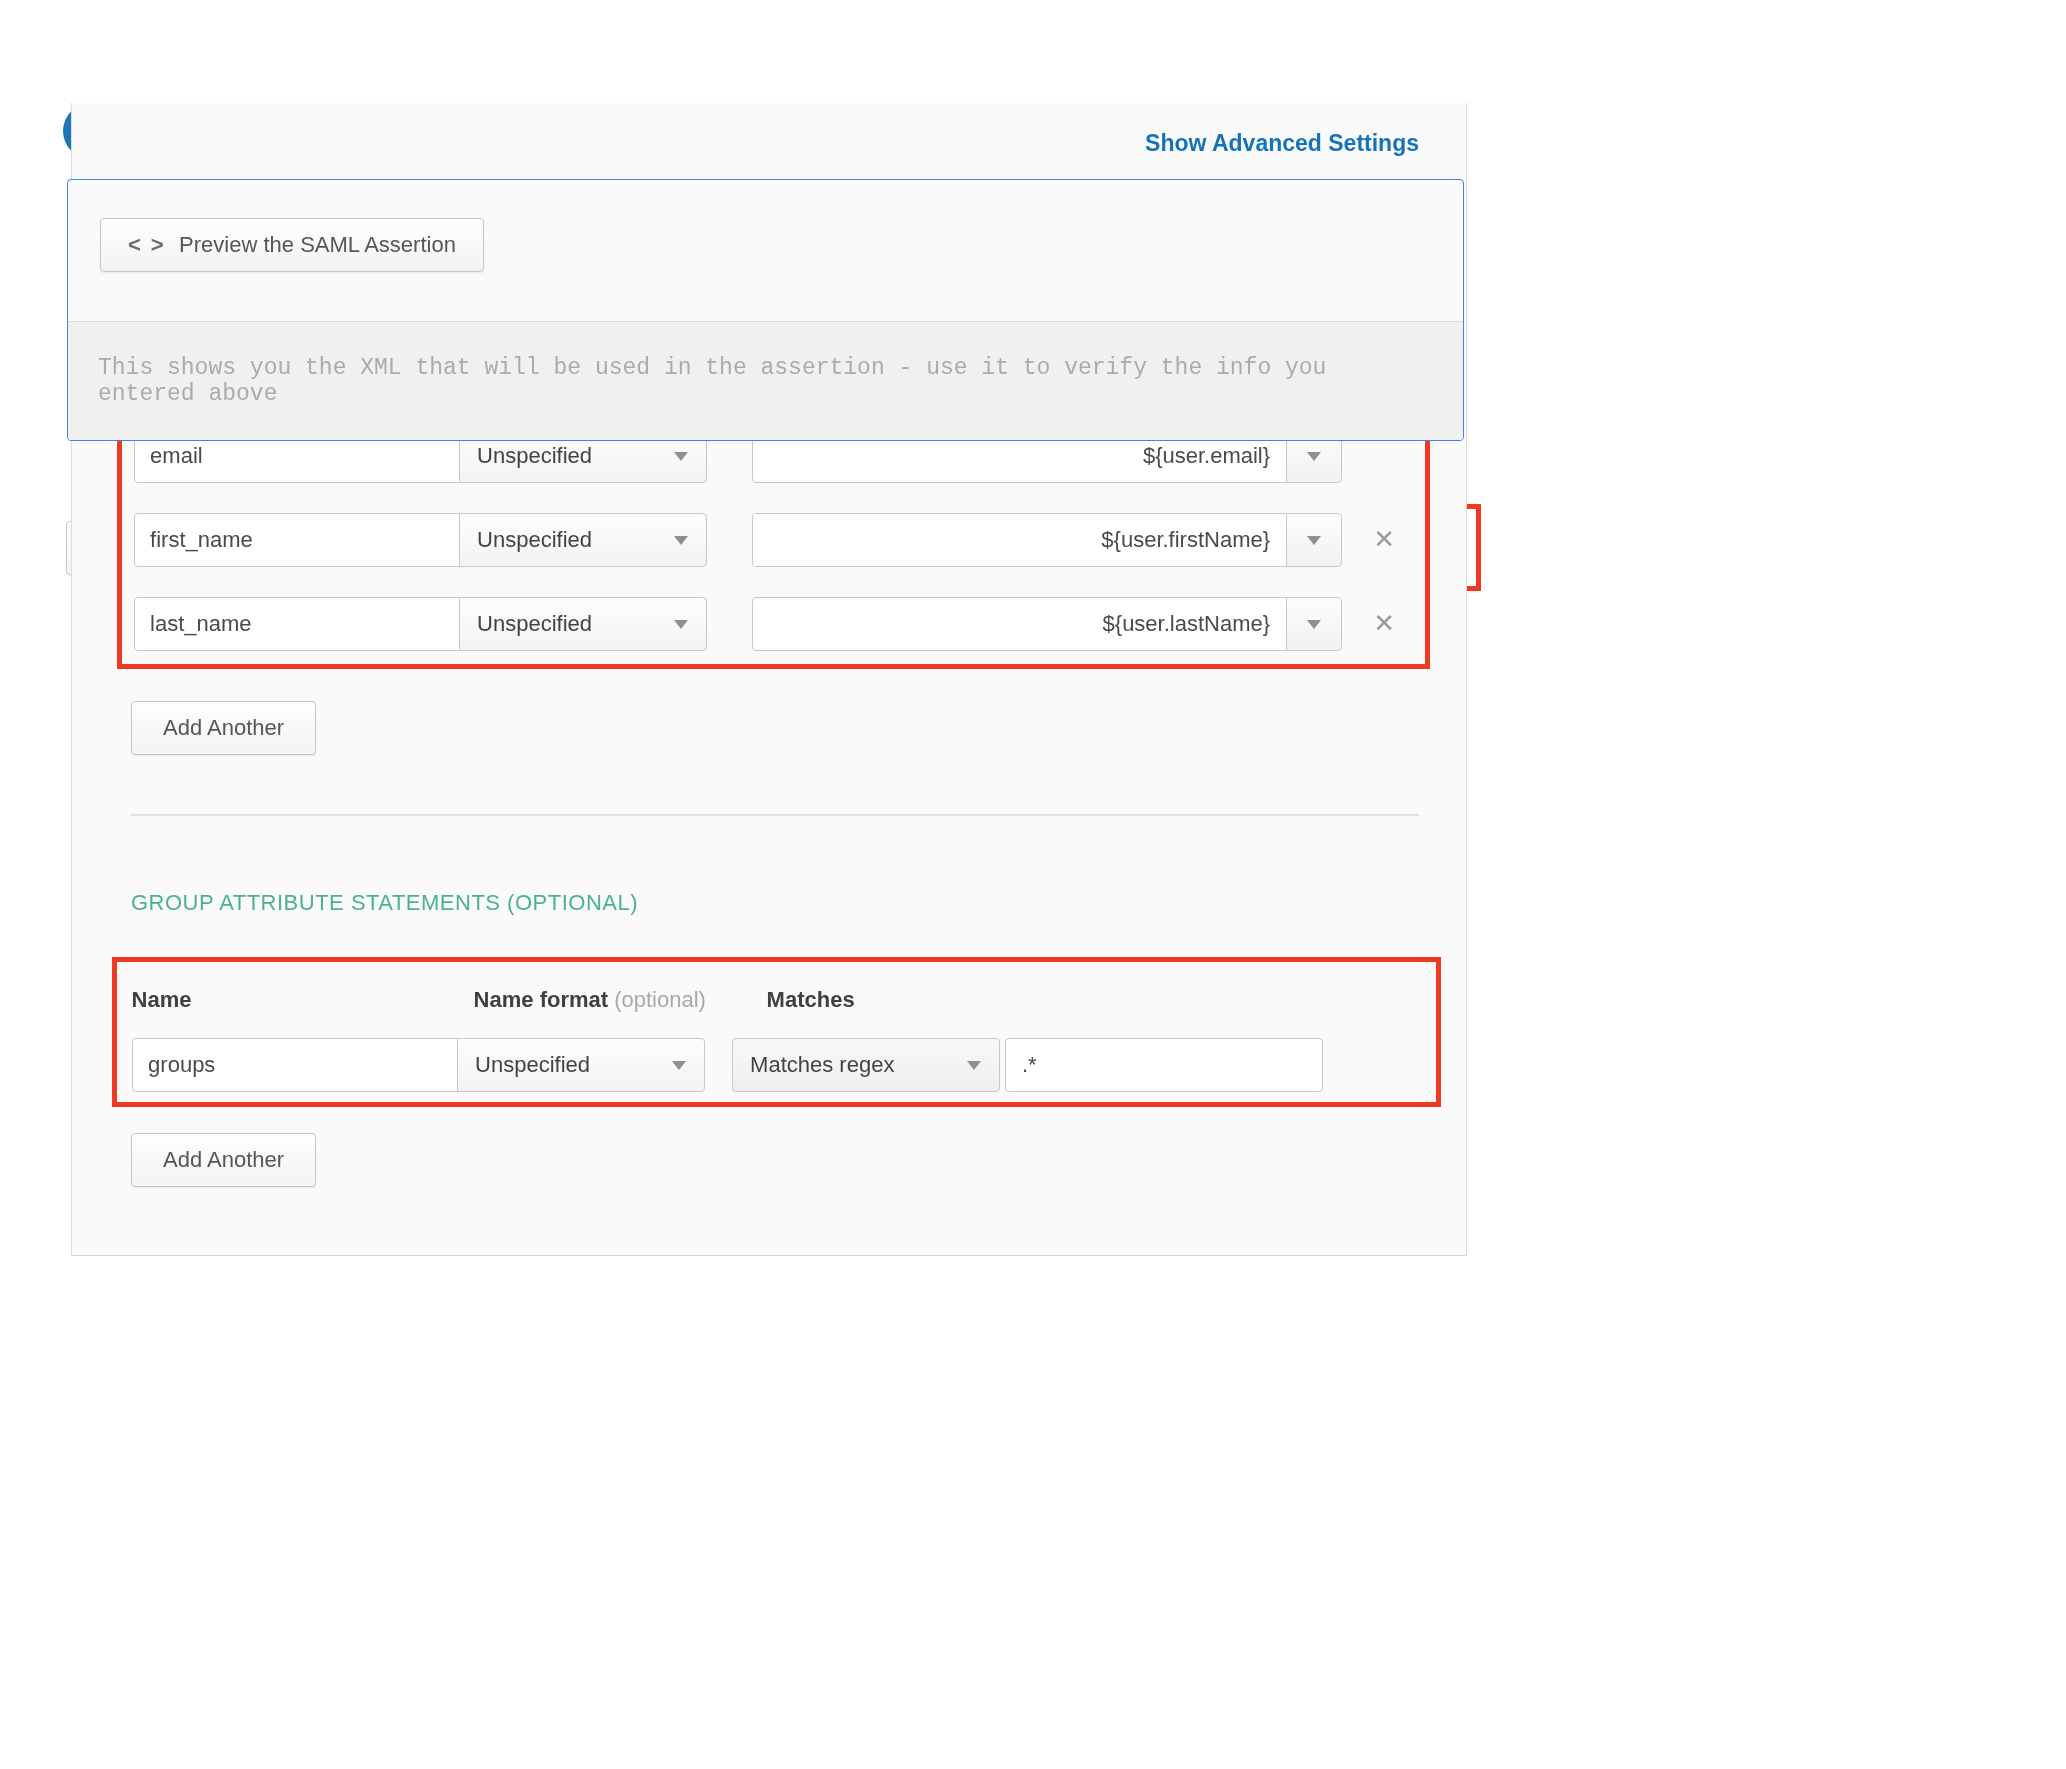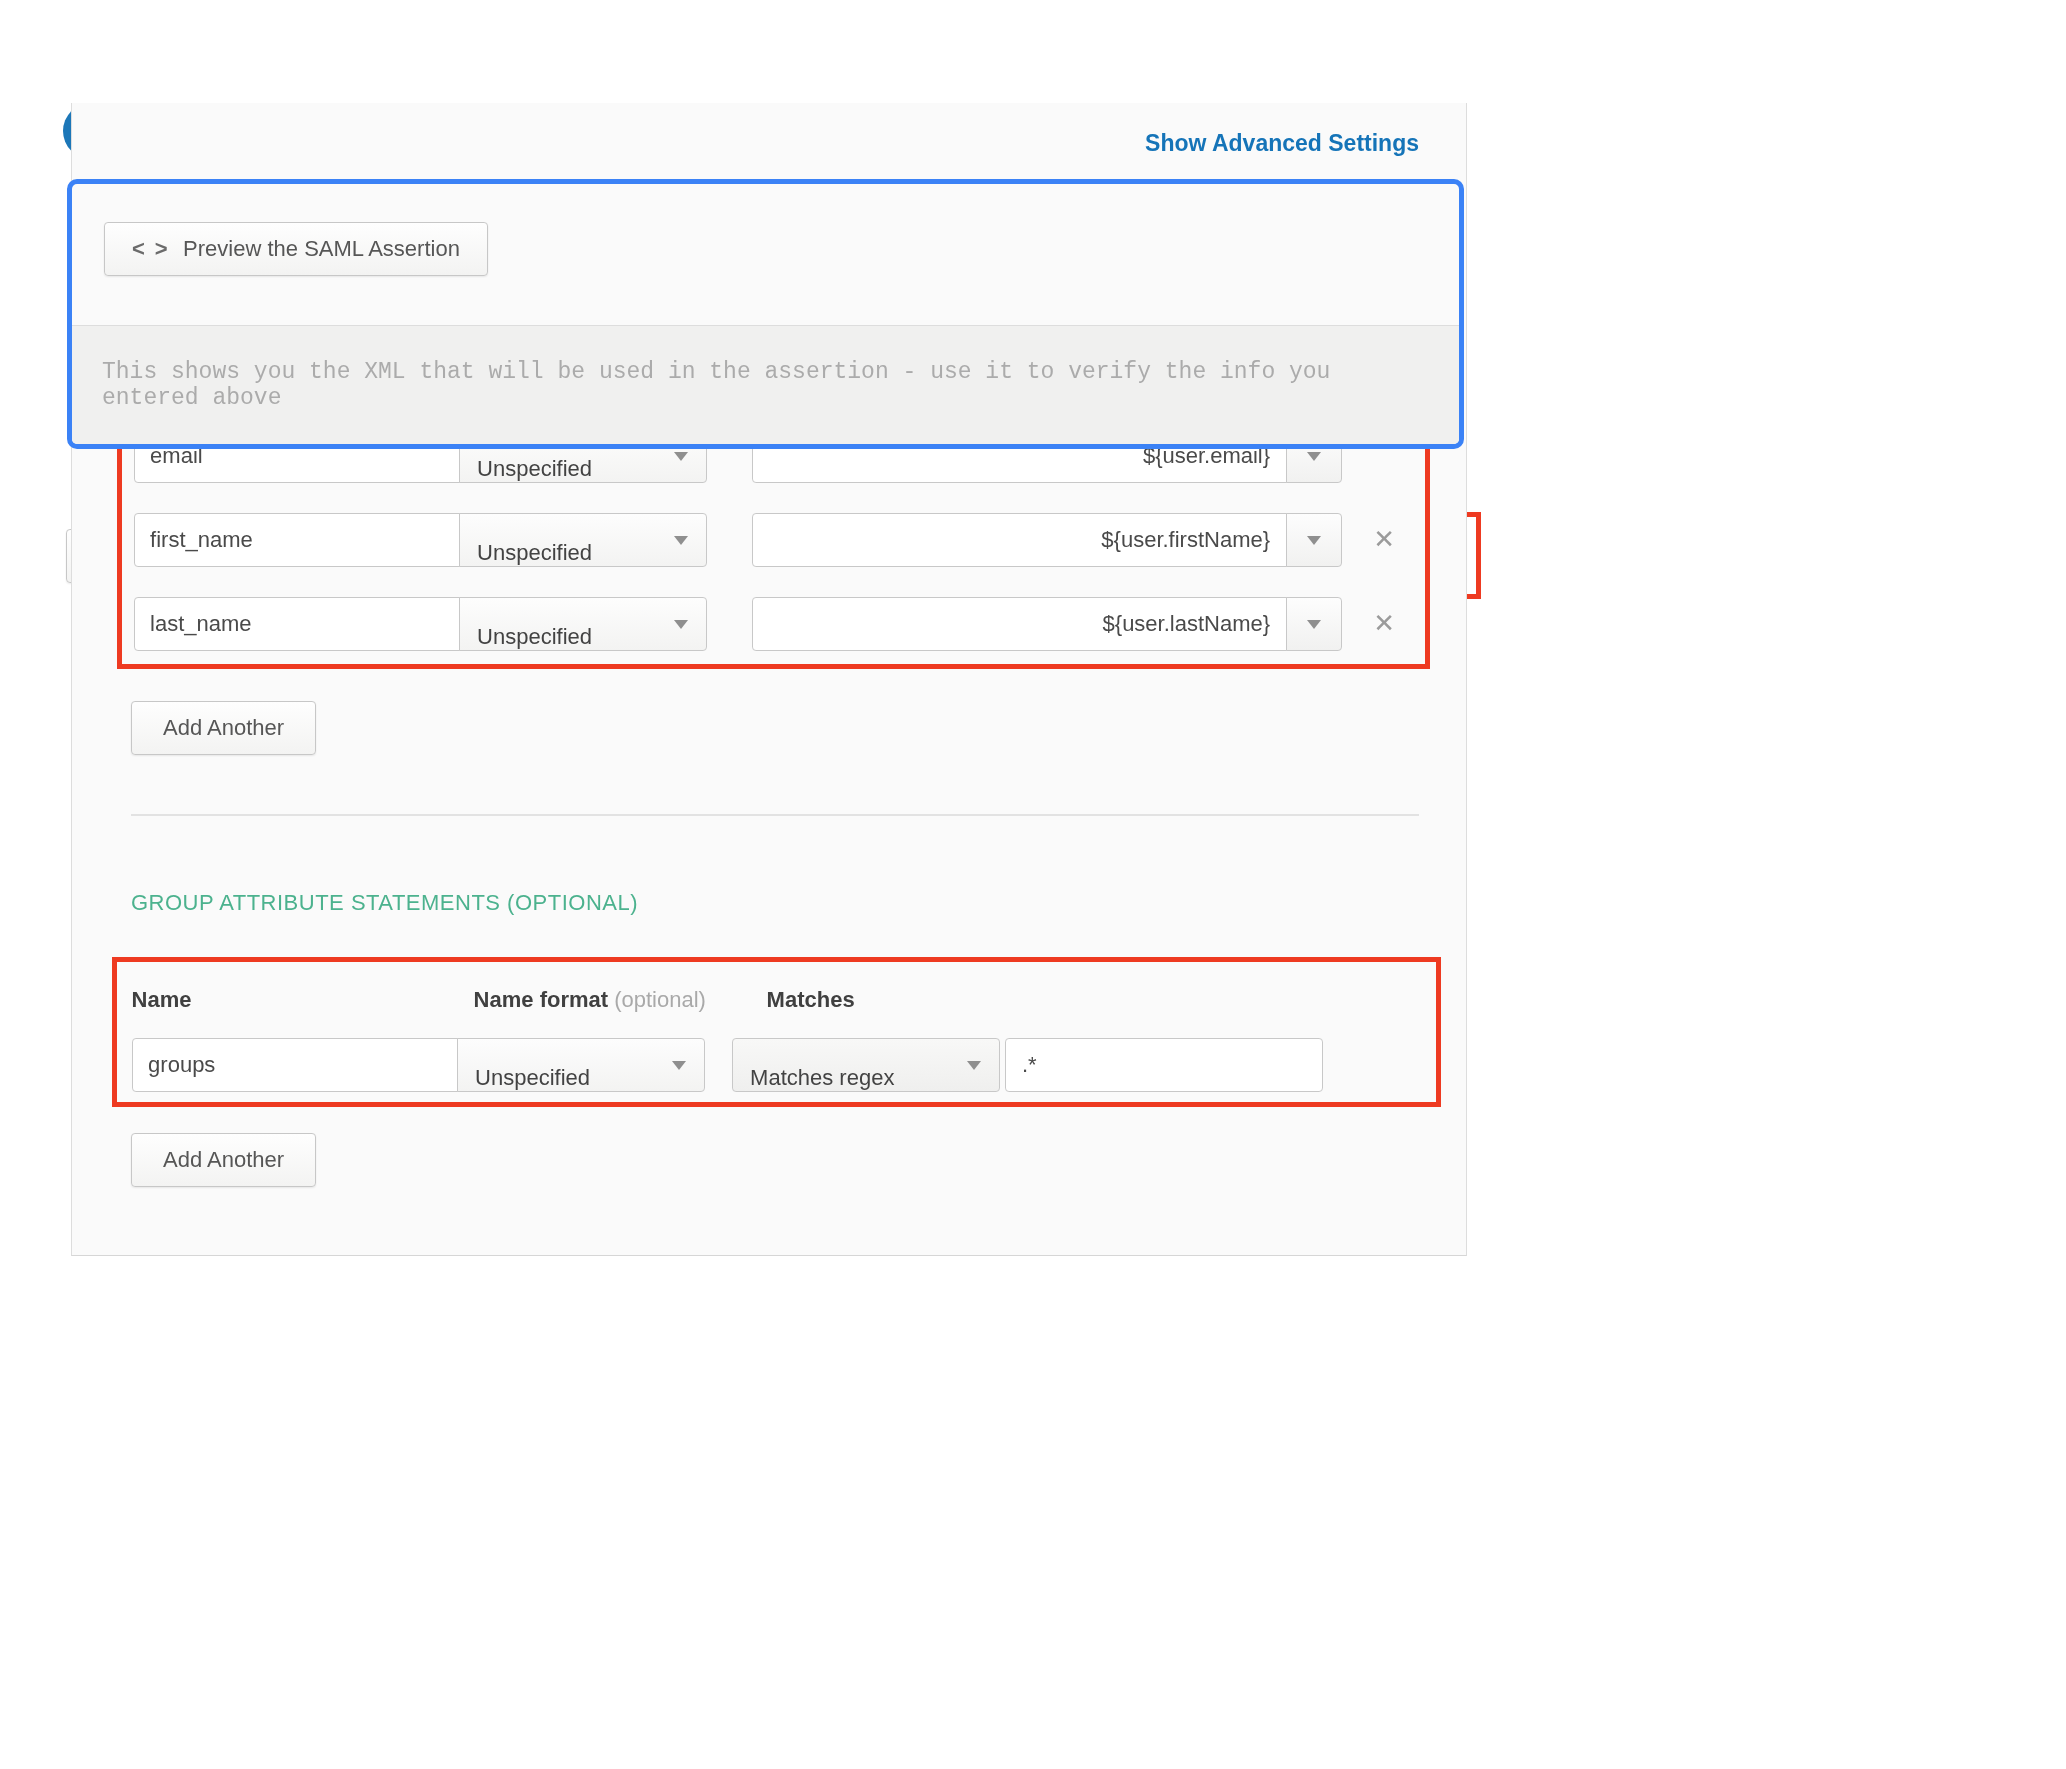--- a/index.html
+++ b/index.html
@@ -43,21 +43,21 @@
     height:54px; border:1px solid #c8c8c8; border-radius:3.9px; background:#fff;
     font-family:"Liberation Sans", sans-serif; font-size:22px; color:#4a4a4a;
     padding:0 15.5px; outline:none;
   }
   .name-input { width:326px; border-radius:3.9px 0 0 3.9px; }
 
   .select {
     position:relative; width:248px; height:54px; margin-left:-1px;
     border:1px solid #c8c8c8; border-radius:0 3.9px 3.9px 0;
     background:linear-gradient(#fdfdfd,#f3f3f2);
-    display:flex; align-items:flex-end; cursor:pointer;
+    display:flex; align-items:center; cursor:pointer;
   }
   .select .sel-label { font-size:22px; color:#434343; padding-left:17.5px; }
   .tri {
     position:absolute; right:17.5px; top:50%; margin-top:-3.9px;
     width:0; height:0; border-left:7.8px solid transparent; border-right:7.8px solid transparent;
     border-top:9.7px solid #8f8f8f;
   }
 
   .combo { display:flex; margin-left:45px; }
   .combo-input { width:535px; border-radius:3.9px 0 0 3.9px;text-align:right; }
@@ -95,21 +95,21 @@
   .section-b-head { display:flex; align-items:center; margin:103px 0 0 63px; }
   .b-badge {
     width:56px; height:56px; border-radius:50%; background:#1c77b8;
     color:#fff; font-size:30px; font-weight:700; display:flex;
     align-items:center; justify-content:center; flex:0 0 auto;
   }
   .b-title { margin-left:25px; font-size:26px; color:#5d5d5d; }
 
   .panel-b {
     position:relative; margin-left:67px; margin-top:20.4px; width:1397px;
-    border:5px solid #3b82f6; border-radius:10px; background:#fafafa; overflow:hidden;
+    border:1px solid #3b82f6; border-radius:4px; background:#fafafa; overflow:hidden;
   }
   .panel-b-top { padding:38px 0 49px 32px; }
   .preview-btn { padding:0 27px; }
   .code-glyph { font-weight:700; color:#6b6b6b; margin-right:13.6px; letter-spacing:1.9px; }
   .panel-b-footer {
     background:#f0f0ef; border-top:1px solid #ddd; padding:33px 29px 33px 30px;
     font-size:23px; color:#ababab;font-family:Liberation Mono, monospace;
   }
 
   

